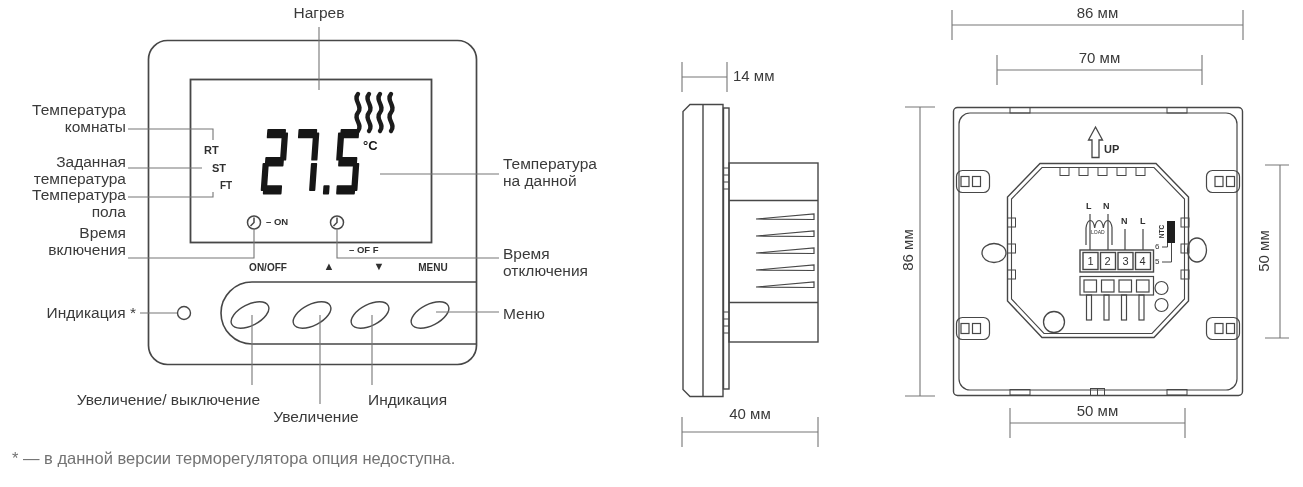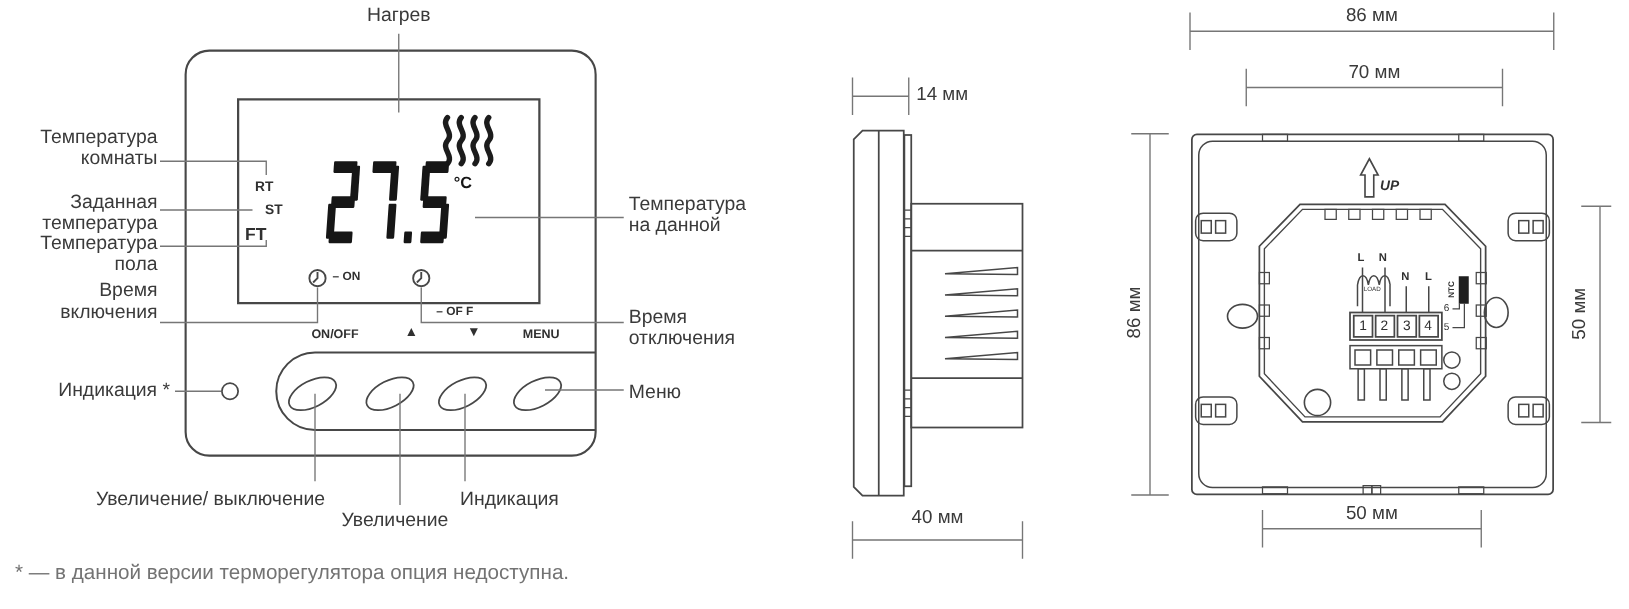--- a/index.html
+++ b/index.html
@@ -191,41 +191,41 @@
 <div class="lbl" style="left:503px;top:155px;width:112px;">Температура на данной</div>
 <div class="lbl" style="left:503px;top:245px;width:112px;">Время отключения</div>
 <div class="lbl" style="left:503px;top:305px;width:80px;">Меню</div>
 <div class="lbl rgt" style="left:26px;top:391px;width:234px;">Увеличение/ выключение</div>
 <div class="lbl ctr" style="left:262px;top:408px;width:108px;">Увеличение</div>
 <div class="lbl" style="left:368px;top:391px;width:114px;">Индикация</div>
 <div class="fn" style="left:12px;top:449px;width:540px;">* — в данной версии терморегулятора опция недоступна.</div>
 
 <div class="sml" style="left:204px;top:144px;font-size:11px;">RT</div>
 <div class="sml" style="left:188px;top:162px;font-size:11px;margin-left:24px;">ST</div>
-<div class="sml" style="left:196px;top:180px;font-size:14px;">FT</div>
+<div class="sml" style="left:220px;top:180px;font-size:10px;">FT</div>
 
 <div class="sml" style="left:363px;top:139px;font-size:13px;color:#161616;">°C</div>
 <div class="sml" style="left:266px;top:217px;font-size:9.5px;">– ON</div>
 <div class="sml" style="left:349px;top:217px;font-size:9.5px;margin-top:28px;">– OF F</div>
 
 <div class="sml ctr" style="left:243px;top:262px;width:50px;font-size:10px;">ON/OFF</div>
 <div class="sml ctr" style="left:320px;top:260px;width:18px;font-size:11px;">▲</div>
 <div class="sml ctr" style="left:370px;top:260px;width:18px;font-size:11px;">▼</div>
 <div class="sml ctr" style="left:410px;top:262px;width:46px;font-size:10px;">MENU</div>
 
 <div class="dim" style="left:733px;top:68px;">14 мм</div>
 <div class="dim ctr" style="left:713px;top:406px;width:74px;">40 мм</div>
 
 <div class="dim ctr" style="left:1060px;top:5px;width:75px;">86 мм</div>
 <div class="dim ctr" style="left:1062px;top:50px;width:75px;">70 мм</div>
 <div class="dim ctr" style="left:1060px;top:403px;width:75px;">50 мм</div>
 <div class="dim ctr rot" style="left:884px;top:242px;width:48px;">86 мм</div>
 <div class="dim ctr rot" style="left:1240px;top:243px;width:48px;">50 мм</div>
 
-<div class="sml" style="left:1104px;top:143px;font-size:11px;font-style:italic;">UP</div>
+<div class="sml" style="left:1104px;top:143px;font-size:11px;">UP</div>
 <div class="sml ctr" style="left:1083px;top:255px;width:15px;font-size:11px;font-weight:normal;">1</div>
 <div class="sml ctr" style="left:1100px;top:255px;width:15px;font-size:11px;font-weight:normal;">2</div>
 <div class="sml ctr" style="left:1118px;top:255px;width:15px;font-size:11px;font-weight:normal;">3</div>
 <div class="sml ctr" style="left:1135px;top:255px;width:15px;font-size:11px;font-weight:normal;">4</div>
 <div class="sml" style="left:1086px;top:202px;font-size:9px;">L</div>
 <div class="sml" style="left:1103px;top:202px;font-size:9px;">N</div>
 <div class="sml" style="left:1091px;top:230px;font-size:5px;font-weight:normal;">LOAD</div>
 <div class="sml" style="left:1121px;top:217px;font-size:9px;">N</div>
 <div class="sml" style="left:1140px;top:217px;font-size:9px;">L</div>
 <div class="sml ctr rot" style="left:1151px;top:228px;width:22px;font-size:6.5px;">NTC</div>

